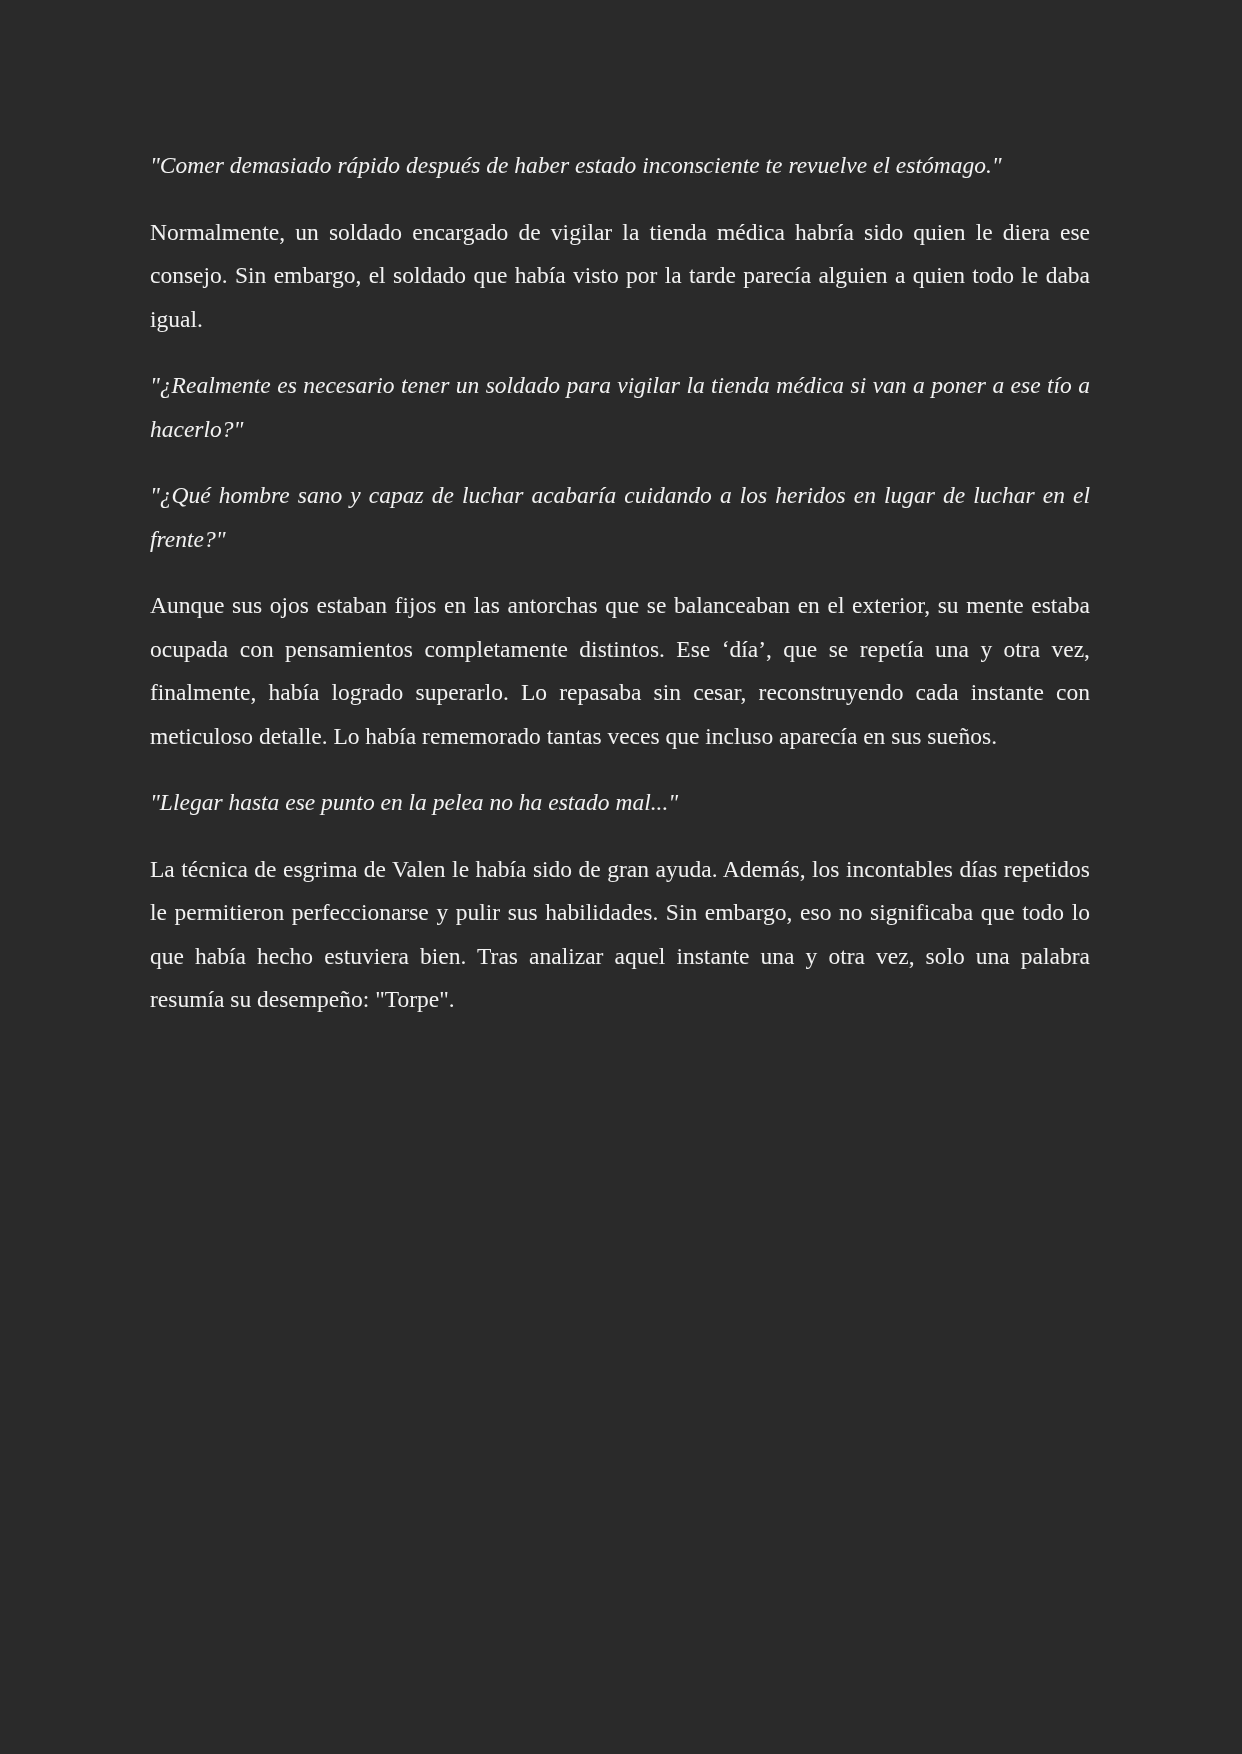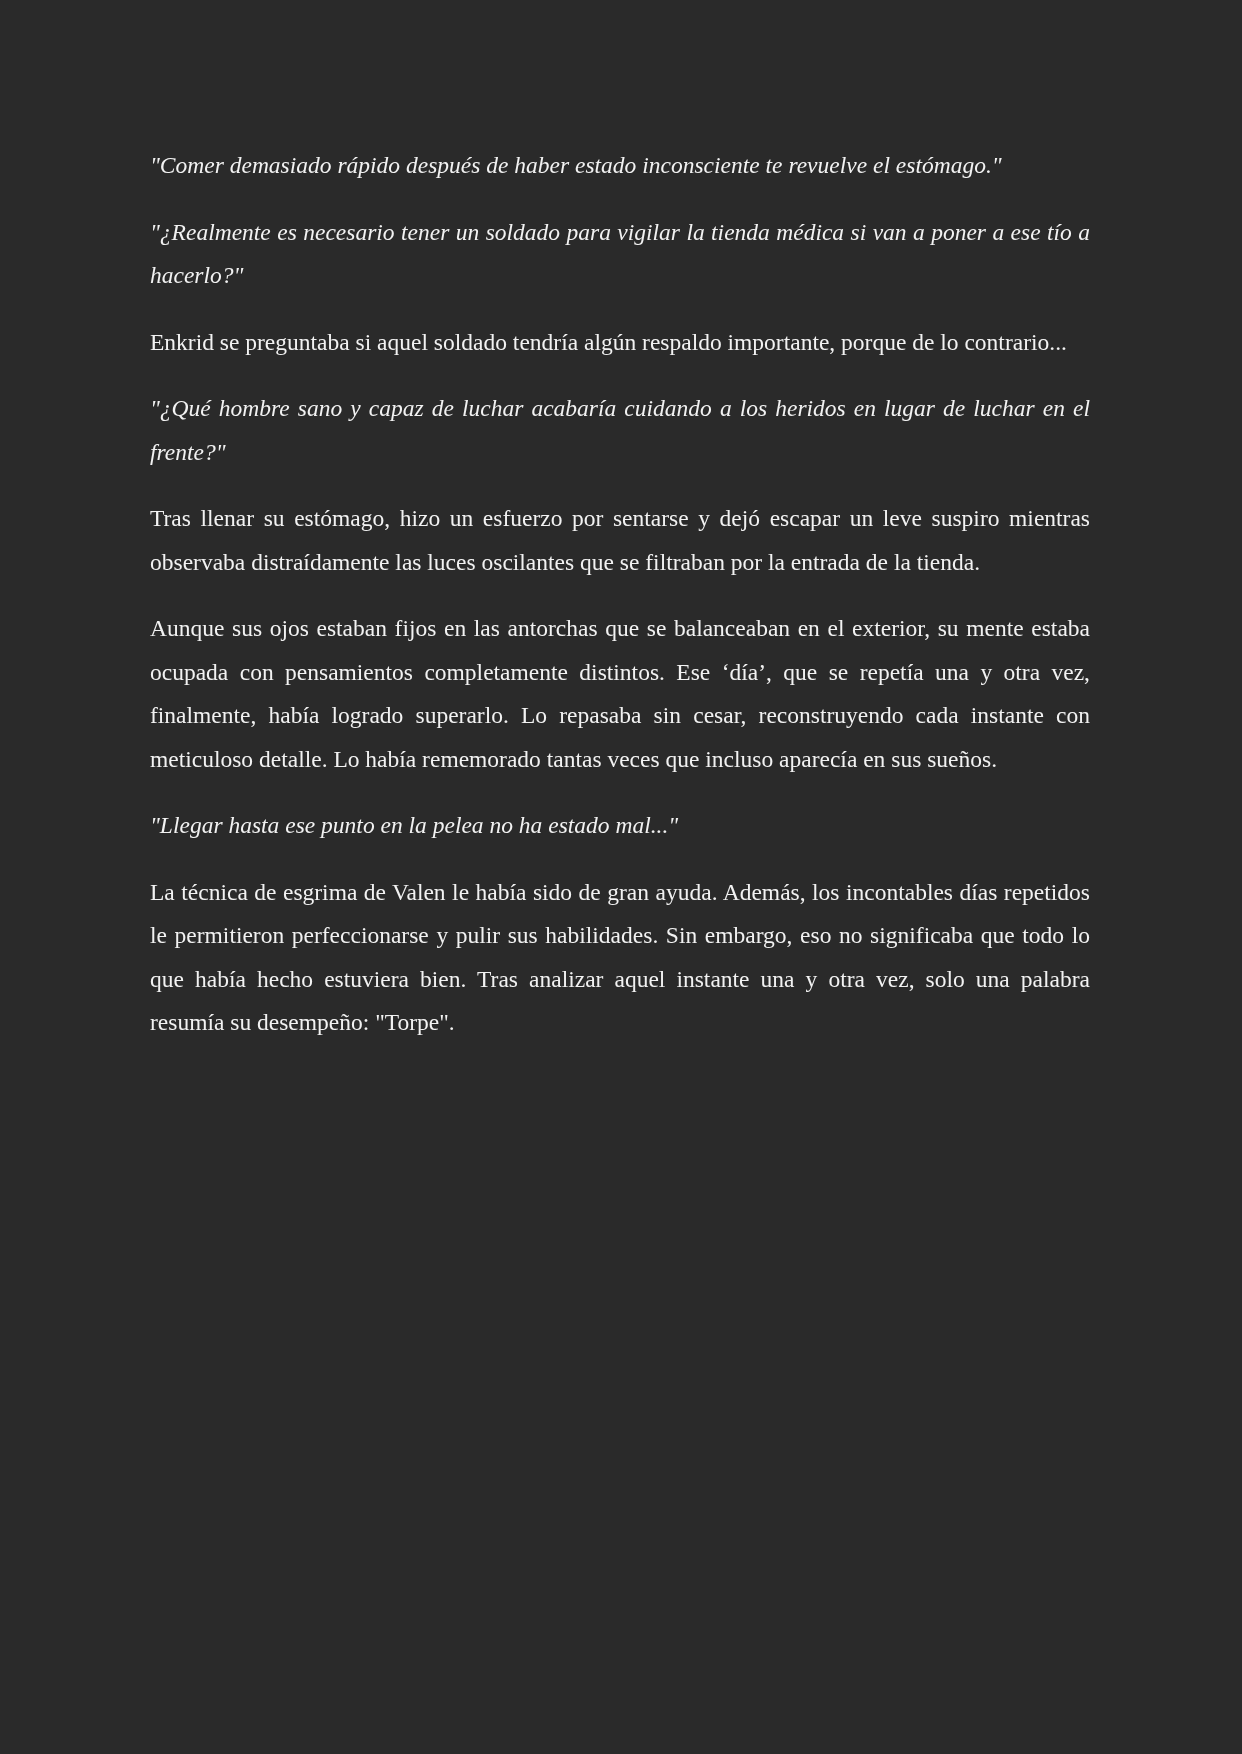--- a/index.html
+++ b/index.html
@@ -41,28 +41,27 @@
   </style>
 </head>
 <body>
 
 <div class="page">
   <div class="content">
 
     <p class="para italic">"Comer demasiado rápido después de haber estado inconsciente te revuelve el estómago."</p>
 
 
+    <p class="para">Normalmente, un soldado encargado de vigilar la tienda médica habría sido quien le diera ese consejo. Sin embargo, el soldado que había visto por la tarde parecía alguien a quien todo le daba igual.</p>
 
     <p class="para italic">"¿Realmente es necesario tener un soldado para vigilar la tienda médica si van a poner a ese tío a hacerlo?"</p>
 
-    <p class="para">Enkrid se preguntaba si aquel soldado tendría algún respaldo importante, porque de lo contrario...</p>
 
     <p class="para italic">"¿Qué hombre sano y capaz de luchar acabaría cuidando a los heridos en lugar de luchar en el frente?"</p>
 
-    <p class="para">Tras llenar su estómago, hizo un esfuerzo por sentarse y dejó escapar un leve suspiro mientras observaba distraídamente las luces oscilantes que se filtraban por la entrada de la tienda.</p>
 
     <p class="para"><span>Aunque sus ojos estaban fijos en las antorchas que se balanceaban en el exterior, su mente estaba ocupada con pensamientos completamente distintos. Ese </span><span class="em">‘día’</span><span>, que se repetía una y otra vez, finalmente, había logrado superarlo. Lo repasaba sin cesar, reconstruyendo cada instante con meticuloso detalle. Lo había rememorado tantas veces que incluso aparecía en sus sueños.</span></p>
 
 
     <p class="para italic">"Llegar hasta ese punto en la pelea no ha estado mal..."</p>
 
     <p class="para"><span>La técnica de esgrima de Valen le había sido de gran ayuda. Además, los incontables días repetidos le permitieron perfeccionarse y pulir sus habilidades. Sin embargo, eso no significaba que todo lo que había hecho estuviera bien. Tras analizar aquel instante una y otra vez, solo una palabra resumía su desempeño: </span><span class="em">"Torpe"</span><span>.</span></p>
 
   </div>
 </div>

